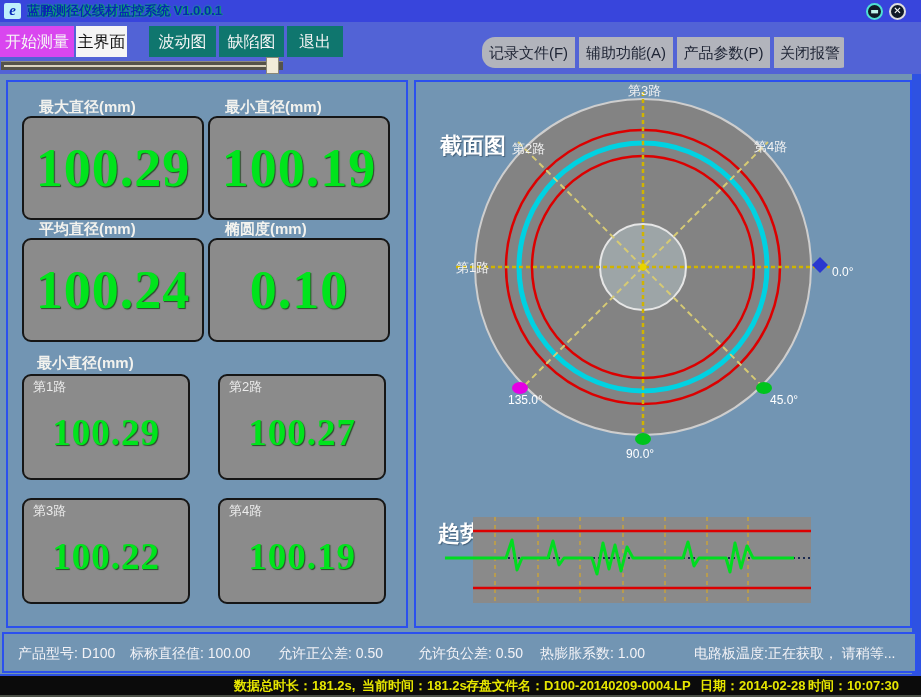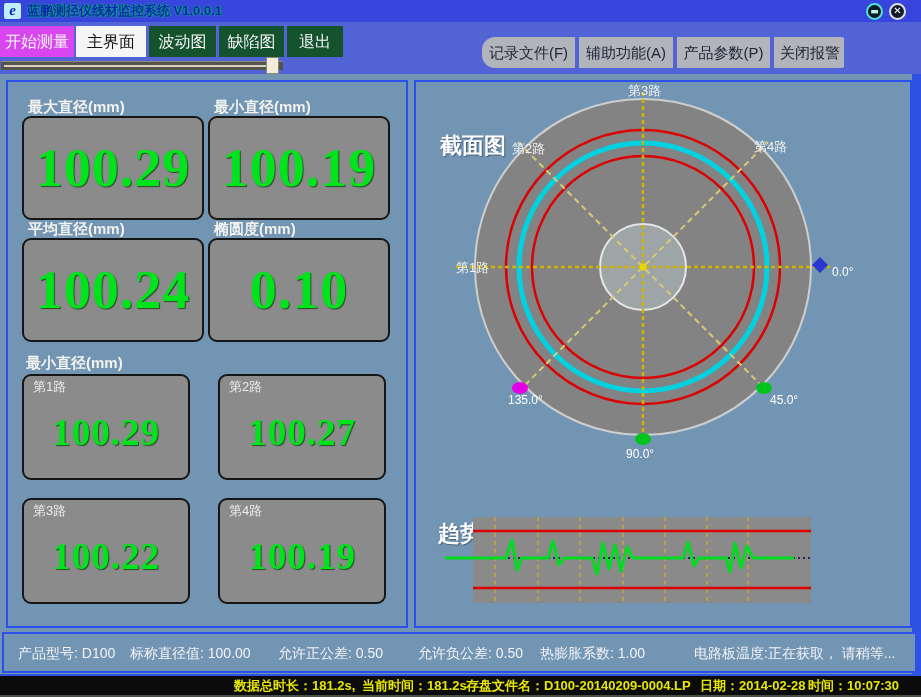--- a/index.html
+++ b/index.html
@@ -20,23 +20,23 @@
           color:#0b23b4; text-shadow:0 0 2px #00d46a, 1px 0 0 #00a050; white-space:nowrap; }
   .winbtn { top:3px; width:17px; height:17px; border-radius:50%; background:#101a28;
           text-align:center; cursor:pointer; }
   .winbtn.min { left:866px; border:2px solid #4fe0d4; color:#bff2ea; font:bold 9px/12px "DejaVu Sans",sans-serif; }
   .winbtn.cls { left:889px; border:2px solid #dedede; color:#ffffff; font:bold 10px/12px "DejaVu Sans",sans-serif; }
 
   
   .menubar { left:0; top:22px; width:921px; height:52px; background:#5263d6; }
   .tbtn { position:absolute; top:4px; height:31px; text-align:center;
           font:16px/31px "Liberation Sans",sans-serif; color:#f6f6f6; cursor:pointer;
-          background:#14532d; white-space:nowrap; overflow:hidden; }
+          background:#0f766e; white-space:nowrap; overflow:hidden; }
   .tbtn.start { left:0; width:74px; background:#d946ef; }
-  .tbtn.active { left:76px; width:70px; background:#f5f5f5; color:#101010; }
+  .tbtn.active { left:76px; width:51px; background:#f5f5f5; color:#101010; }
   .tbtn.b2 { left:149px; width:67px; }
   .tbtn.b3 { left:219px; width:65px; }
   .tbtn.b4 { left:287px; width:56px; }
   .menus { position:absolute; left:482px; top:15px; width:371px; height:31px;
            display:flex; gap:4px; overflow:hidden;border-radius:13px; }
   .mbtn { flex:0 0 auto; height:31px; background:#b2b4bc; color:#202636;
           font:15px/31px "Liberation Sans",sans-serif; text-align:center; cursor:pointer;
           padding:0 6px; white-space:nowrap; }
   .slider-track { left:1px; top:39px; width:282px; height:9px; background:#55534a;
           border-top:1px solid #8d8b80; cursor:pointer; }
@@ -44,21 +44,21 @@
   .slider-handle { left:266px; top:35px; width:13px; height:17px; background:#f2ecd8;
           border:1px solid #8a8878; cursor:grab; }
 
   
   .rightstrip { left:912px; top:74px; width:9px; height:601px; background:#2e52e2; }
   .panel { border:2px solid #2b50ee; background:#7295b3; }
   .panel.left  { left:6px;   top:80px; width:402px; height:548px; }
   .panel.right { left:414px; top:80px; width:498px; height:548px; }
 
   .flabel { position:absolute; color:#f2f2ee; font:bold 15px/18px "Liberation Sans",sans-serif;
-            white-space:nowrap; }
+            white-space:nowrap;margin-left:11px; }
   .dispbox { position:absolute; background:#8b8b8b; border:2px solid #161616; border-radius:9px; }
   .dispbox .pathlabel { position:absolute; left:9px; top:3px; color:#ececec;
             font:13px/16px "Liberation Sans",sans-serif; }
   .bigval { width:100%; height:100%; display:flex; align-items:center; justify-content:center;
             font:bold 54px "Liberation Serif","DejaVu Serif",serif; color:#00e41c;
             text-shadow:1px 1px 1px #2a4a2a; letter-spacing:1px; }
   .midval { font-size:37px; padding-top:10px; }
 
   .paneltitle { position:absolute; color:#ffffff; font:bold 22px/24px "Liberation Sans",sans-serif;
             text-shadow:1px 1px 1px #44607a;margin-top:40px; }

